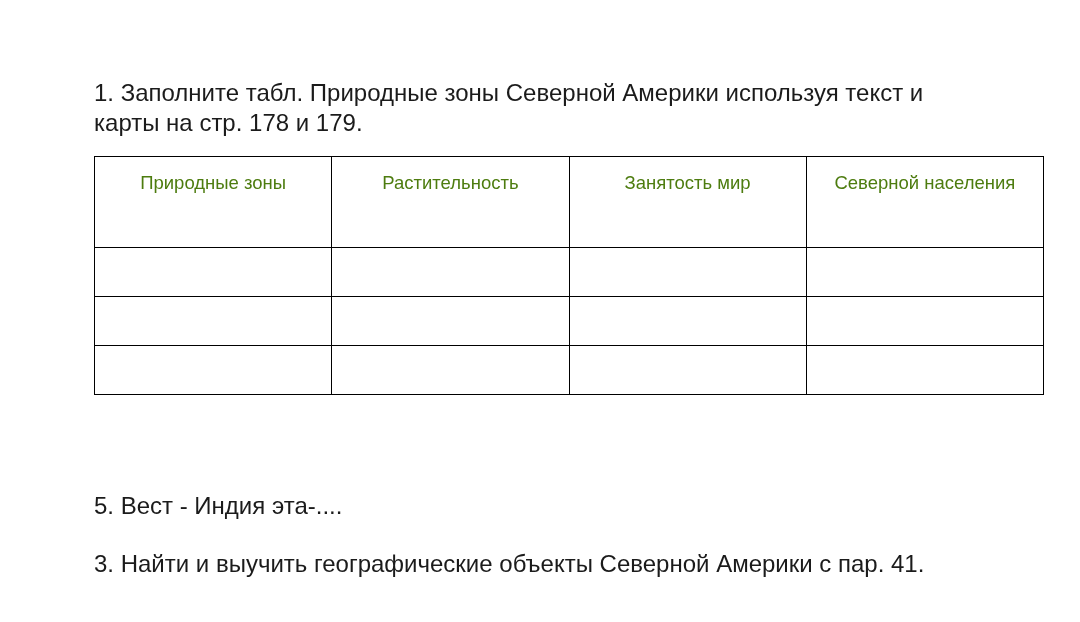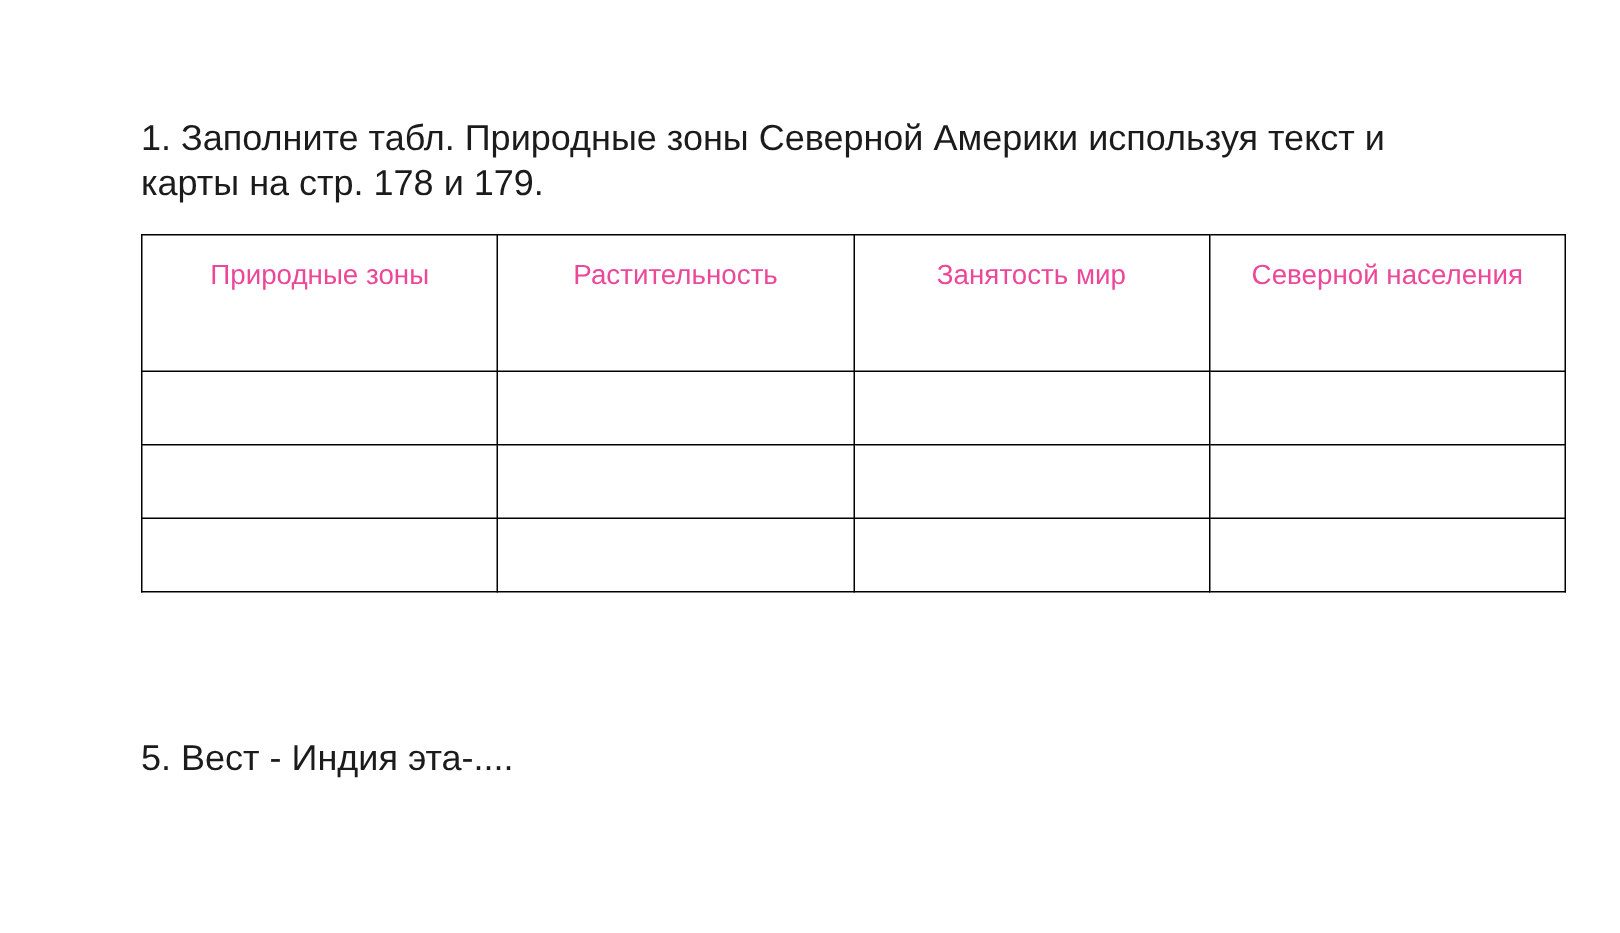--- a/index.html
+++ b/index.html
@@ -38,21 +38,21 @@
   }
   table.zones td,
   table.zones th {
     border: 1.6px solid #000000;
     padding: 0;
     text-align: center;
     vertical-align: top;
     font-weight: normal;
     font-size: 18.5px;
     line-height: 28px;
-    color: #ec4899;
+    color: #4d7c0f;
   }
   table.zones thead th {
     height: 78px;
     padding-top: 12px;
   }
   table.zones tbody td {
     height: 48px;
   }
   .spacer {
     height: 96px;
@@ -99,14 +99,15 @@
         <td></td>
         <td></td>
       </tr>
     </tbody>
   </table>
 
   <div class="spacer"></div>
 
   <p class="task task-2">5. Вест - Индия эта-....</p>
 
+  <p class="task task-3">3. Найти и выучить географические объекты Северной Америки с пар. 41.</p>
 
 </div>
 
 </body></html>

